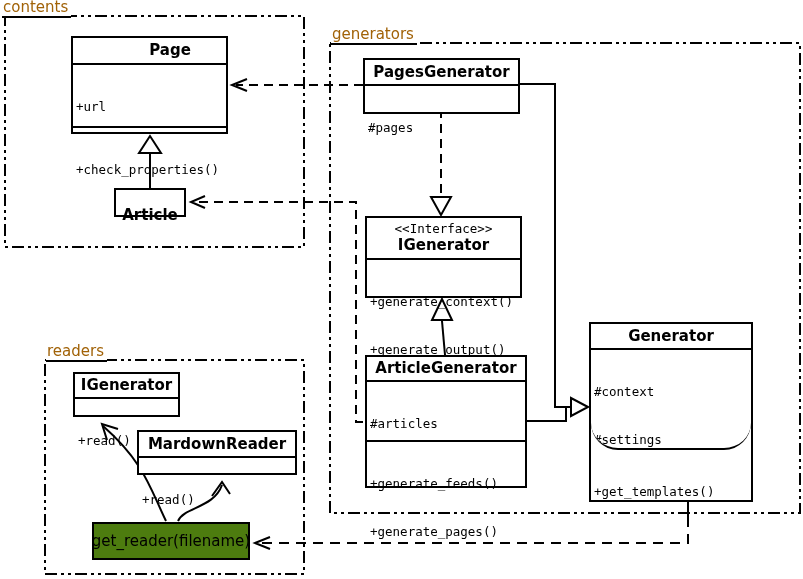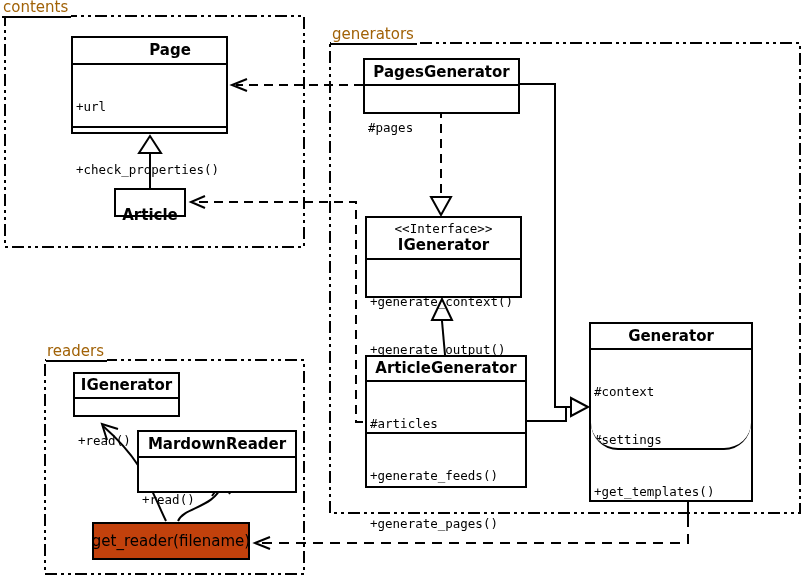--- a/index.html
+++ b/index.html
@@ -25,21 +25,21 @@
   .uml-stereotype {
     font-family:"DejaVu Sans Mono", monospace; font-size:12.5px; font-weight:normal;
     text-align:center; line-height:15px; padding-top:3px; color:#000;
   }
   .pkg-label {
     position:absolute; z-index:3; background:#ffffff; color:#a16207;
     font-family:"DejaVu Sans", sans-serif; font-size:15px; line-height:15px;
     border-bottom:2px solid #000; padding:0 3px 1px 1px;
   }
   .plain-box {
-    position:absolute; border:2px solid #000; background:#c2410c; z-index:2;
+    position:absolute; border:2px solid #000; background:#4d7c0f; z-index:2;
     font-family:"DejaVu Sans", sans-serif; font-size:15px; color:#000;
     display:flex; align-items:center; justify-content:center; text-align:center;
   }
 </style>
 </head>
 <body>
 
 <div id="canvas">
 
   <svg id="connectors" viewBox="0 0 803 579" xmlns="http://www.w3.org/2000/svg" fill="none" stroke="#000" stroke-width="2">
@@ -111,21 +111,21 @@
       <div style="line-height:19px;">IGenerator</div>
     </div>
     <div class="uml-section">
       <div>+generate_context()</div>
       <div>+generate_output()</div>
     </div>
   </div>
 
   <div class="uml-class" style="left:365px; top:355px; width:162px; height:133px;">
     <div class="uml-title bordered" style="height:25px; padding-top:2px;">ArticleGenerator</div>
-    <div class="uml-section bordered" style="height:52px;">
+    <div class="uml-section bordered" style="height:60px;">
       <div>#articles</div>
       
       
       
     </div>
     <div class="uml-section">
       <div>+generate_feeds()</div>
       <div>+generate_pages()</div>
     </div>
   </div>
@@ -146,21 +146,21 @@
     </div>
   </div>
 
   <div class="uml-class" style="left:73px; top:372px; width:107px; height:45px;">
     <div class="uml-title bordered" style="height:25px; padding-top:2px;">IGenerator</div>
     <div class="uml-section">
       <div>+read()</div>
     </div>
   </div>
 
-  <div class="uml-class" style="left:137px; top:430px; width:160px; height:63px;">
+  <div class="uml-class" style="left:137px; top:430px; width:160px; height:45px;">
     <div class="uml-title bordered" style="height:26px;">MardownReader</div>
     <div class="uml-section">
       <div>+read()</div>
     </div>
   </div>
 
   <div class="plain-box" style="left:92px; top:522px; width:158px; height:38px;">
     <span>get_reader(filename)</span>
   </div>
 

